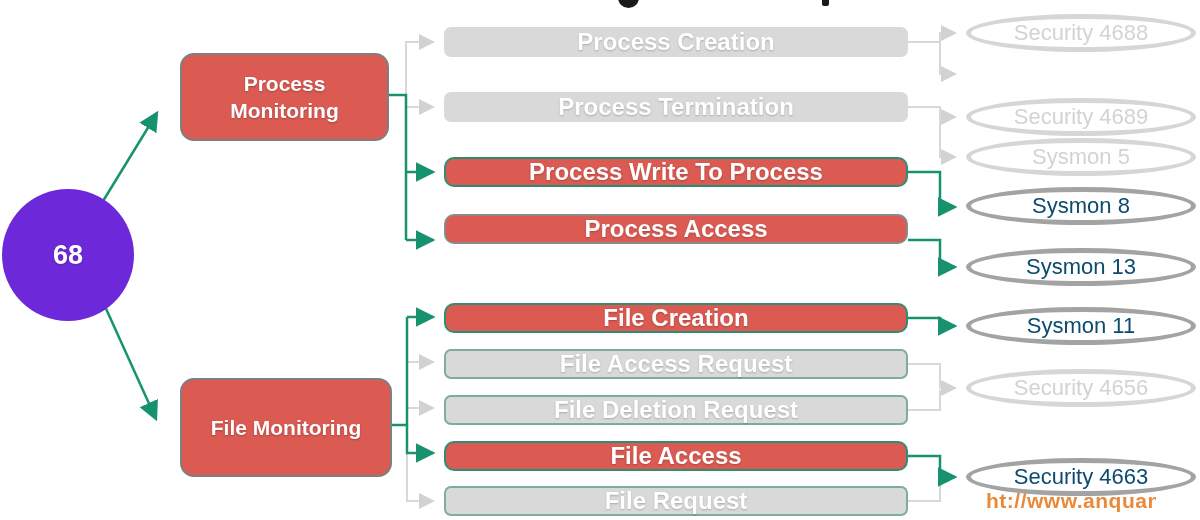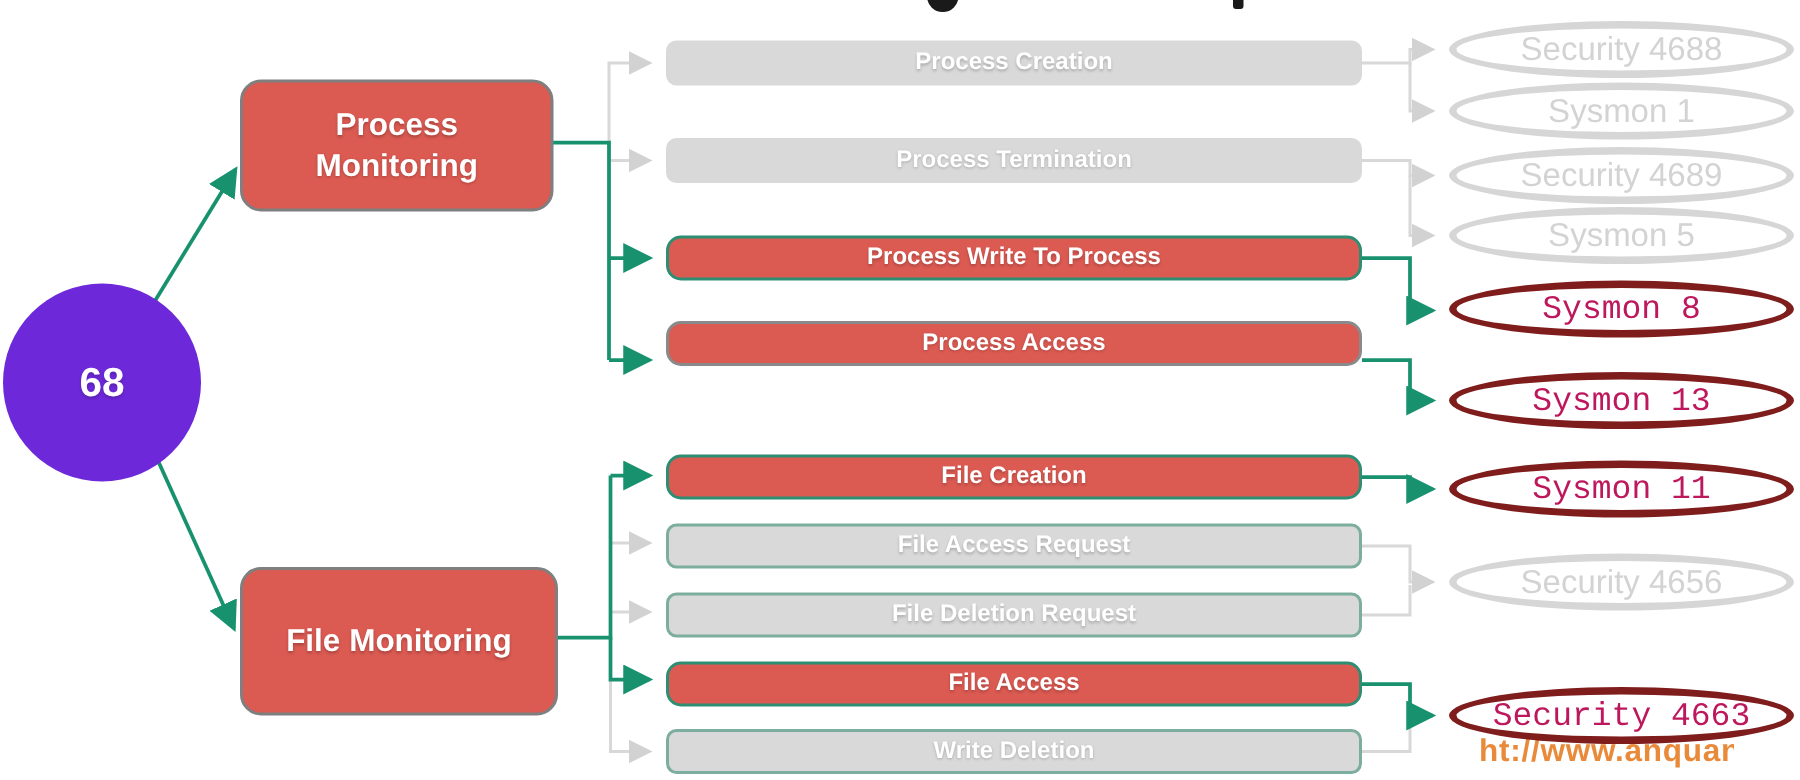--- a/index.html
+++ b/index.html
@@ -19,46 +19,47 @@
     color:#fff;font-weight:bold;font-size:27px;z-index:2;
     text-shadow:0 1px 2px rgba(0,0,0,.2);
   }
 
   
   .cat-node{
     position:absolute;background:#DB5A52;border:2px solid #7F7F7F;border-radius:14px;
     display:flex;align-items:center;justify-content:center;text-align:center;
     color:#fff;font-weight:bold;font-size:21px;line-height:1.3;z-index:2;
     text-shadow:0 1px 2px rgba(0,0,0,.25);
+    margin-left:20px;
   }
   .cat-process{left:160px;top:53px;width:205px;height:84px;}
   .cat-file{left:160px;top:378px;width:208px;height:95px;}
 
   
   .bar{
     position:absolute;left:444px;width:464px;height:30px;border-radius:7px;
     display:flex;align-items:center;justify-content:center;
-    color:#fff;font-weight:bold;font-size:16px;z-index:2;box-sizing:border-box;
+    color:#fff;font-weight:bold;font-size:24px;z-index:2;box-sizing:border-box;
     text-shadow:0 1px 2px rgba(0,0,0,.22);
   }
   .bar-red{background:#DB5A52;border-radius:10px;}
   .bar-gray{background:#D9D9D9;}
   .bd-teal{border:2px solid #2E8E73;}
   .bd-tealmuted{border:2px solid #7CAD9E;}
   .bd-gray{border:2px solid #8A8A8A;}
   .bd-none{border:none;}
 
   
   .ellipse{
     position:absolute;left:966px;width:230px;height:38px;border-radius:50%;
     display:flex;align-items:center;justify-content:center;
     background:#ffffff;font-size:22px;z-index:3;box-sizing:border-box;
   }
   .el-gray{border:5px solid #D6D6D6;color:#D3D3D3;}
-  .el-red{border:5px solid #7f1d1d;color:#be185d;font-family:Liberation Mono, monospace;}
+  .el-red{border:5px solid #a3a3a3;color:#0c4a6e;}
 
   
   .title-remnant-a{
     position:absolute;left:618px;top:-4px;width:21px;height:12px;
     background:#1a1a1a;border-radius:0 0 11px 11px;z-index:2;
   }
   .title-remnant-b{
     position:absolute;left:822px;top:-1px;width:7px;height:7px;
     background:#1a1a1a;z-index:2;border-radius:0 0 2px 2px;
   }
@@ -134,26 +135,25 @@
   </div>
 
   <div class="bar bar-gray bd-none" style="top:27px">Process Creation</div>
   <div class="bar bar-gray bd-none" style="top:92px">Process Termination</div>
   <div class="bar bar-red bd-teal" style="top:157px">Process Write To Process</div>
   <div class="bar bar-red bd-gray" style="top:214px">Process Access</div>
   <div class="bar bar-red bd-teal" style="top:303px">File Creation</div>
   <div class="bar bar-gray bd-tealmuted" style="top:349px">File Access Request</div>
   <div class="bar bar-gray bd-tealmuted" style="top:395px">File Deletion Request</div>
   <div class="bar bar-red bd-teal" style="top:441px">File Access</div>
-  <div class="bar bar-gray bd-tealmuted" style="top:486px">Write Deletion</div>
+  <div class="bar bar-gray bd-tealmuted" style="top:486px">File Request</div>
 
   <div class="watermark">ht://www.anquanke</div>
 
   <div class="ellipse el-gray" style="top:14px">Security 4688</div>
-  <div class="ellipse el-gray" style="top:55px">Sysmon 1</div>
   <div class="ellipse el-gray" style="top:98px">Security 4689</div>
   <div class="ellipse el-gray" style="top:138px">Sysmon 5</div>
   <div class="ellipse el-red" style="top:187px">Sysmon 8</div>
   <div class="ellipse el-red" style="top:248px">Sysmon 13</div>
   <div class="ellipse el-red" style="top:307px">Sysmon 11</div>
   <div class="ellipse el-gray" style="top:369px">Security 4656</div>
   <div class="ellipse el-red" style="top:458px">Security 4663</div>
 
 </div>
 

